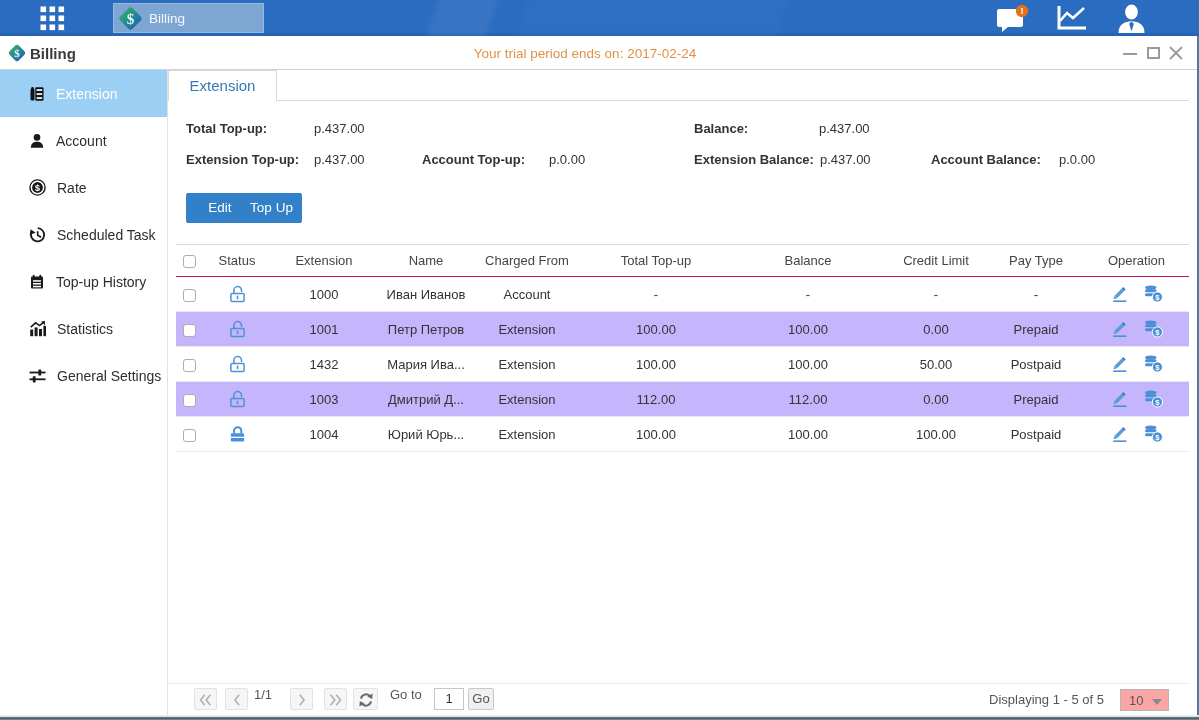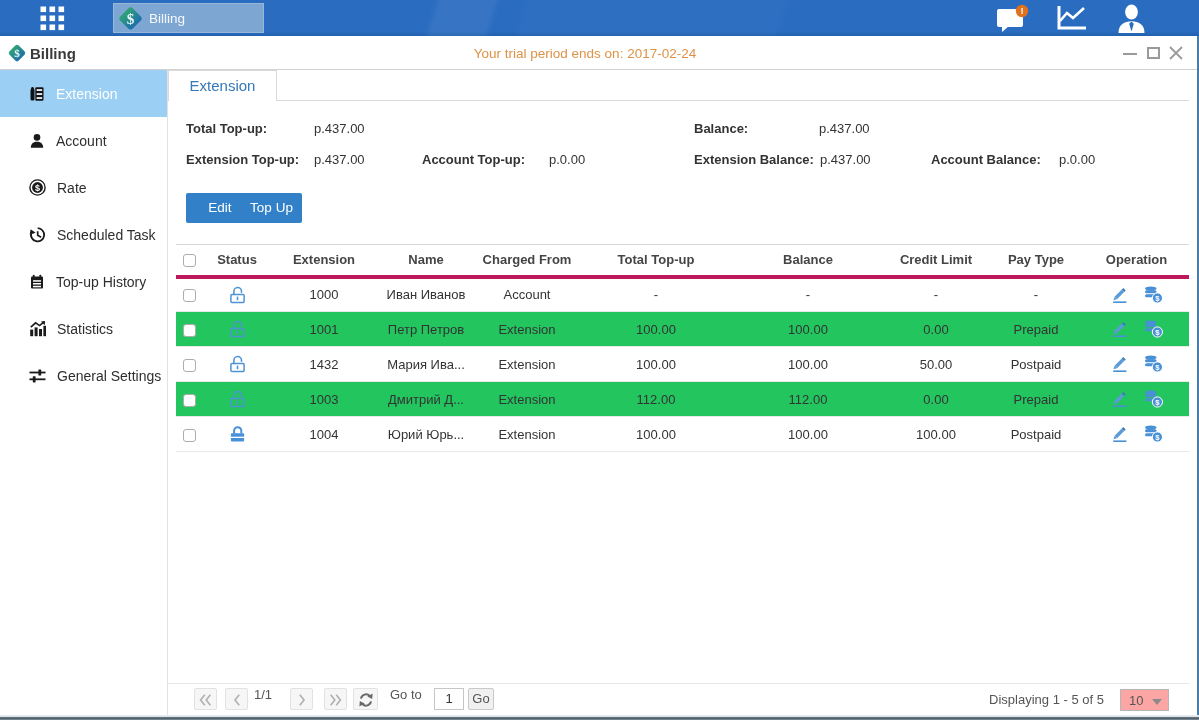--- a/index.html
+++ b/index.html
@@ -20,23 +20,23 @@
 .mi svg{margin-right:11px;flex:none}
 .mi.sel{background:#9bcff4;color:#fff}
 
 #tab{position:absolute;left:168px;top:70px;width:109px;height:31px;background:#fff;border:1px solid #d9d9d9;border-bottom:none;text-align:center;line-height:30px;font-size:15px;color:#3678b9}
 #tabline{position:absolute;left:277px;top:100px;width:912px;height:1px;background:#d9d9d9}
 .lab{position:absolute;font-size:13px;font-weight:bold;color:#333;white-space:nowrap}
 .val{position:absolute;font-size:13px;color:#333;white-space:nowrap}
 .btn{position:absolute;background:#3180c8;color:#fff;font-size:13.5px;text-align:center;border-radius:2px}
 
 #tbl{position:absolute;left:176px;top:244px;width:1013px;border-collapse:collapse;table-layout:fixed}
-#tbl th{height:32px;font-weight:bold;font-size:13px;color:#454545;border-top:1px solid #d8d8d8;border-bottom:4px solid #be185d;text-align:center}
+#tbl th{height:32px;font-weight:normal;font-size:13px;color:#454545;border-top:1px solid #d8d8d8;border-bottom:1px solid #be185d;text-align:center}
 #tbl td{height:35px;font-size:13px;color:#333;text-align:center;border-bottom:1px solid #eaeaea}
-#tbl tr.alt td{background:#22c55e}
+#tbl tr.alt td{background:#c4b5fd}
 .cb{display:inline-block;width:13px;height:13px;border:1px solid #adadad;border-radius:3px;background:#fff;vertical-align:middle}
 
 #pager{position:absolute;left:168px;top:683px;width:1021px;height:33px;border-top:1px solid #e9e9e9;background:#fff}
 .pbtn{position:absolute;top:4px;width:23px;height:22px;background:#f6f6f6;border:1px solid #e2e2e2;border-radius:2px;text-align:center}
 .ptxt{position:absolute;top:3px;font-size:13px;color:#555}
 #goinput{position:absolute;left:266px;top:4px;width:30px;height:22px;border:1px solid #c6c6c6;background:#fff;text-align:center;font-size:13px;color:#333;line-height:20px}
 #gobtn{position:absolute;left:300px;top:4px;width:26px;height:22px;background:#f0f0f0;border:1px solid #c9c9c9;border-radius:2px;text-align:center;font-size:13px;color:#555;line-height:20px}
 #disp{position:absolute;left:817px;top:8px;width:123px;text-align:center;font-size:13px;color:#555}
 #psel{position:absolute;left:952px;top:5px;width:49px;height:22px;border:1px solid #b5b5b5;background:#fca5a5}
 #psel .n{position:absolute;left:8px;top:3px;font-size:13px;color:#555}

